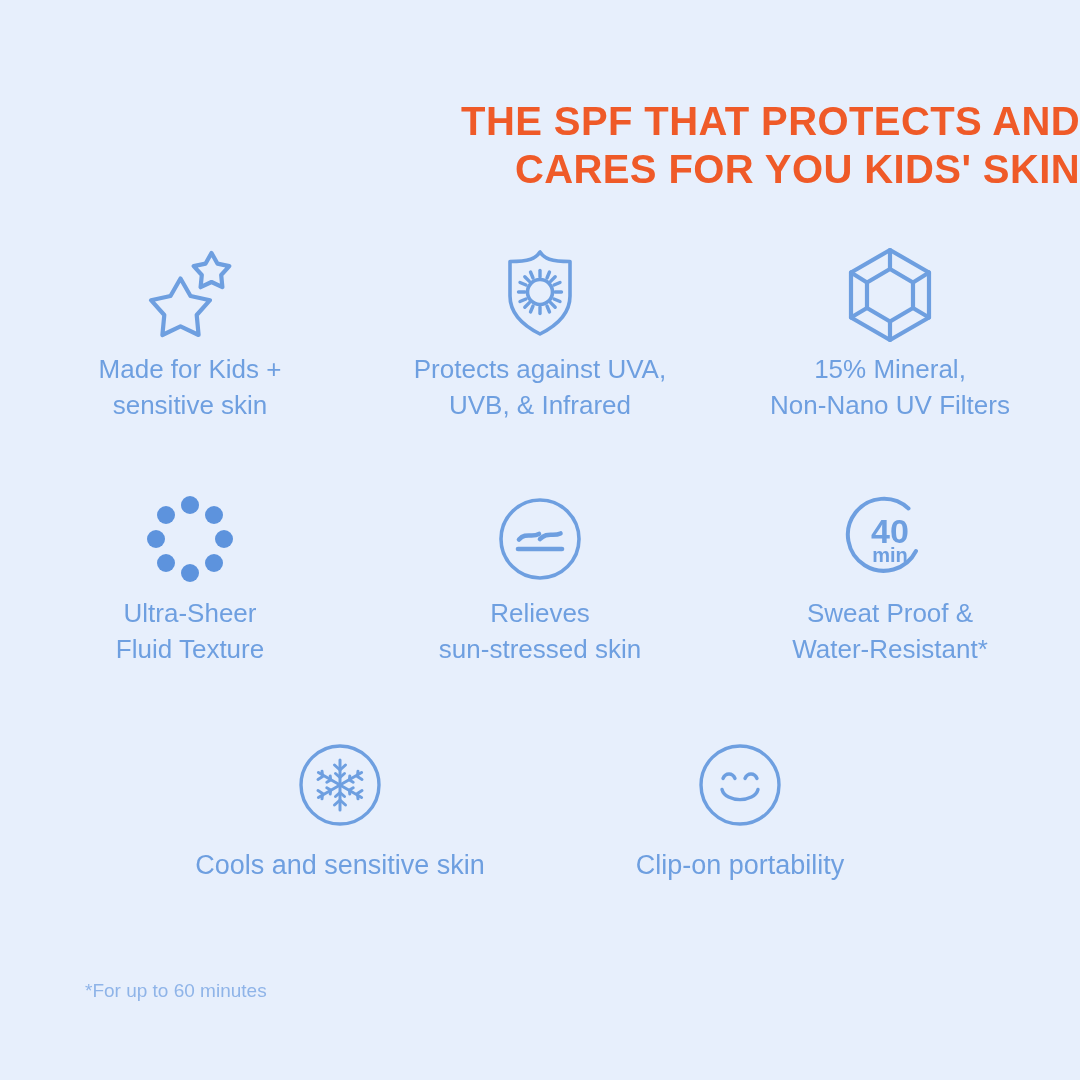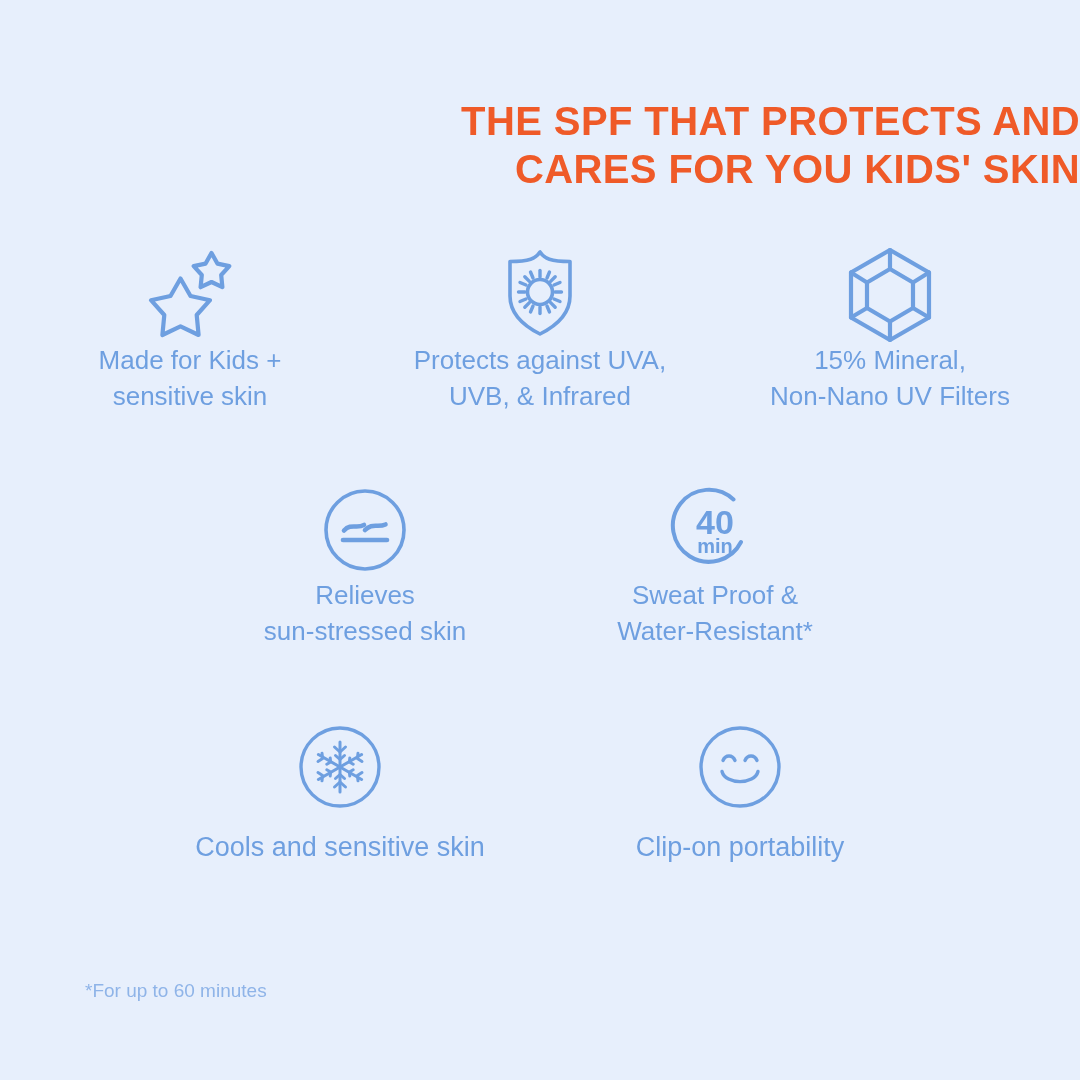--- a/index.html
+++ b/index.html
@@ -65,21 +65,21 @@
   .icon-wrap {
     height: 96px;
     display: flex;
     align-items: center;
     justify-content: center;
   }
   .row-2 .icon-wrap { height: 92px; }
   .row-3 .icon-wrap { height: 92px; }
 
   .label {
-    margin-top: 1px;
+    margin-top: 10px;
     text-align: center;
     color: #6e9fe0;
     font-family: "Liberation Sans", sans-serif;
     font-weight: normal;
     font-size: 26px;
     line-height: 36px;
     white-space: pre-line;
   }
   .row-2 .label { font-size: 26px; }
   .row-3 .label { font-size: 27px; margin-top: 16px; }
@@ -168,20 +168,36 @@
           </svg>
         </div>
         <div class="label">15% Mineral,
 Non-Nano UV Filters</div>
       </div>
 
     </div>
 
     <div class="row row-2">
 
+      <div class="cell">
+        <div class="icon-wrap">
+          <svg width="86" height="86" viewBox="0 0 86 86" fill="#5d93dd">
+            <circle cx="43" cy="9" r="9"></circle>
+            <circle cx="67" cy="19" r="9"></circle>
+            <circle cx="77" cy="43" r="9"></circle>
+            <circle cx="67" cy="67" r="9"></circle>
+            <circle cx="43" cy="77" r="9"></circle>
+            <circle cx="19" cy="67" r="9"></circle>
+            <circle cx="9" cy="43" r="9"></circle>
+            <circle cx="19" cy="19" r="9"></circle>
+          </svg>
+        </div>
+        <div class="label">Ultra-Sheer
+Fluid Texture</div>
+      </div>
 
       <div class="cell">
         <div class="icon-wrap">
           <svg width="84" height="84" viewBox="0 0 84 84" fill="none" stroke="#6e9fe0" stroke-width="3.6" stroke-linecap="round" stroke-linejoin="round">
             <circle cx="42" cy="42" r="39"></circle>
             <path d="M21 42.5 C 28 35, 34 41, 41 37" stroke-width="4.6"></path>
             <path d="M42 42 C 49 34.5, 55 40, 62.5 36.5" stroke-width="4.6"></path>
             <line x1="20" y1="52" x2="64" y2="52" stroke-width="4.6"></line>
           </svg>
         </div>

